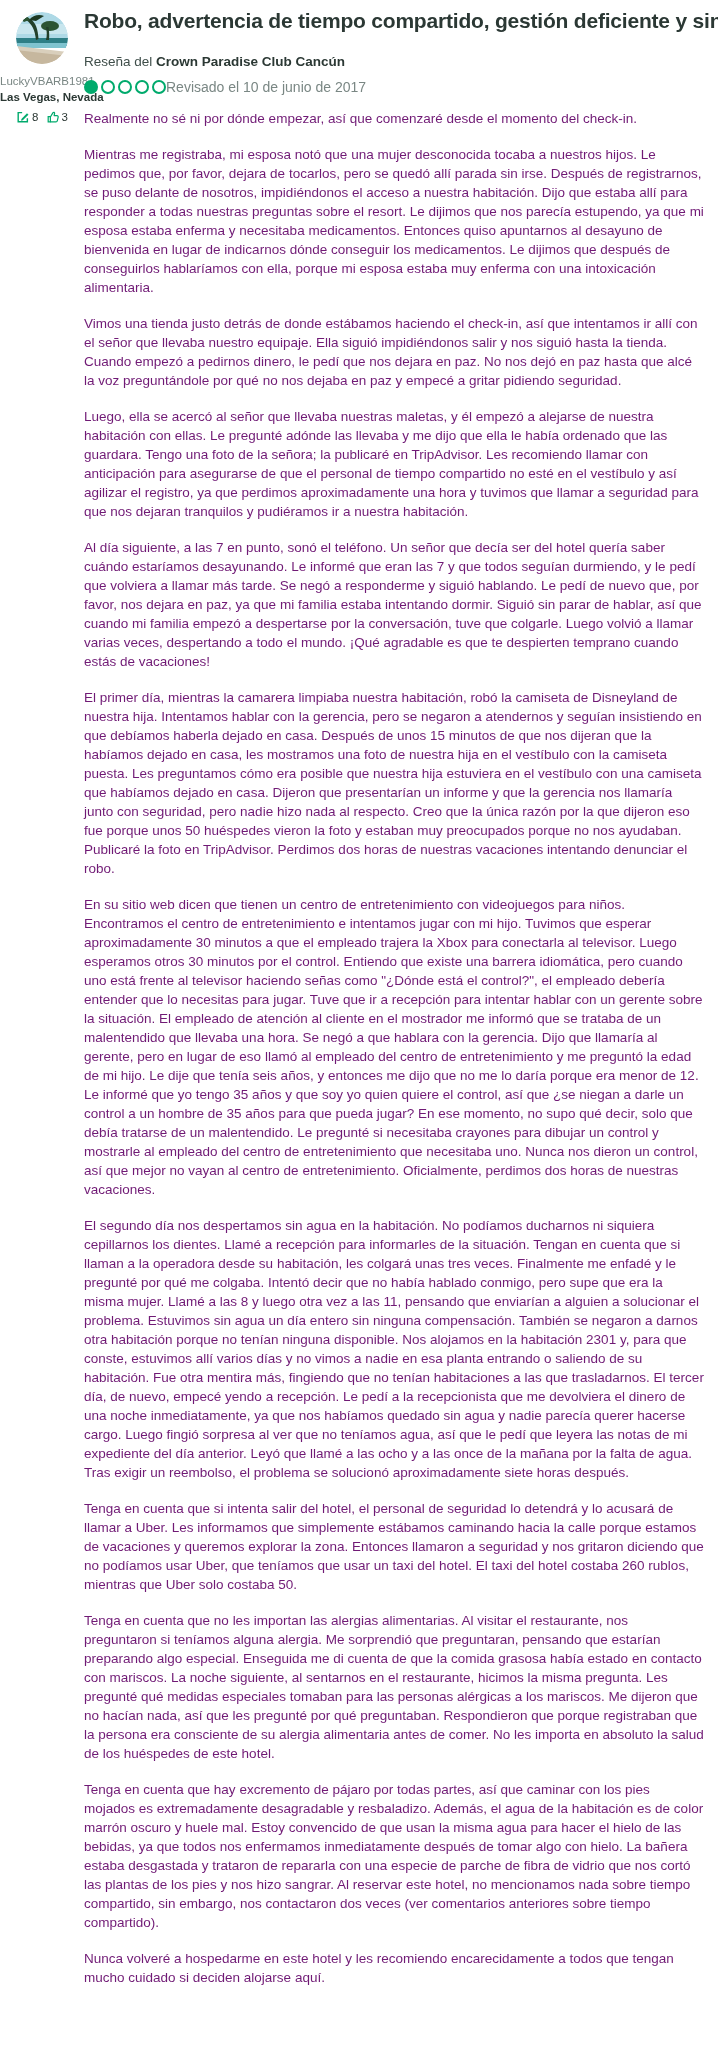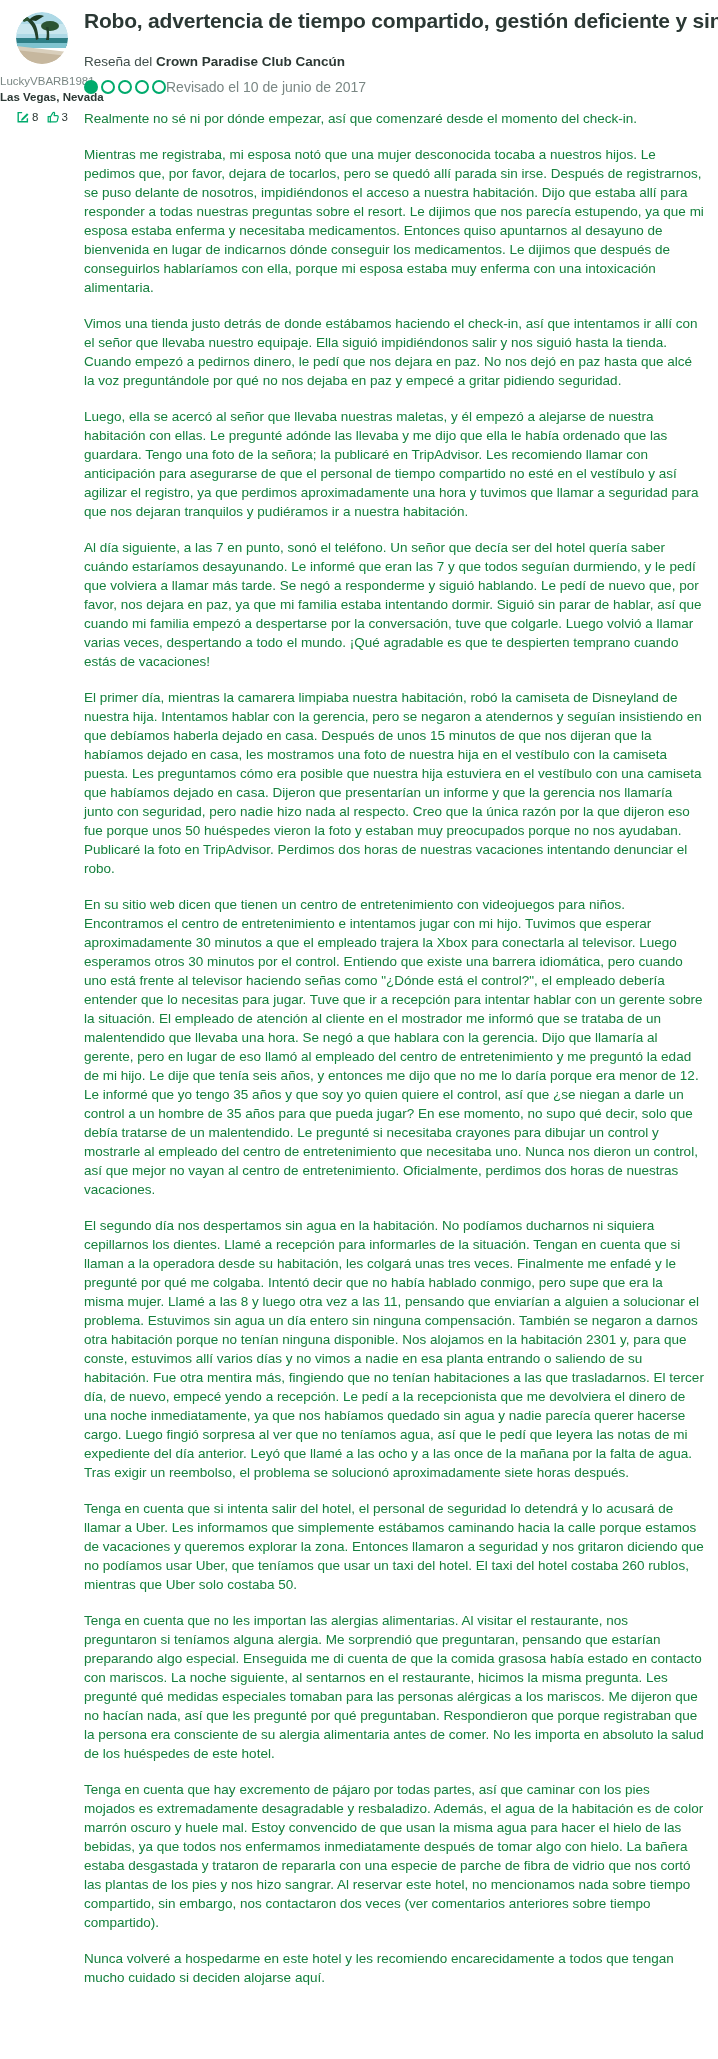--- a/index.html
+++ b/index.html
@@ -47,21 +47,21 @@
   .rating-row { display:flex; align-items:center; margin-bottom:14px; }
   .bubbles { display:inline-flex; gap:3px; align-items:center; }
   .bubble {
     width:14px; height:14px; border-radius:50%;
     border:2px solid #00aa6c; background:#ffffff; display:inline-block;
   }
   .bubble.filled { background:#00aa6c; }
   .review-date { font-size:14px; color:#7a8784; }
 
   .review-body p {
-    font-size:13.5px; line-height:19px; color:#15803d;
+    font-size:13.5px; line-height:19px; color:#701a75;
     margin:0 0 17px 0;
   }
 </style>
 </head>
 <body>
 
 <div class="page">
   <div class="review-row">
 
     <aside class="reviewer-col">

